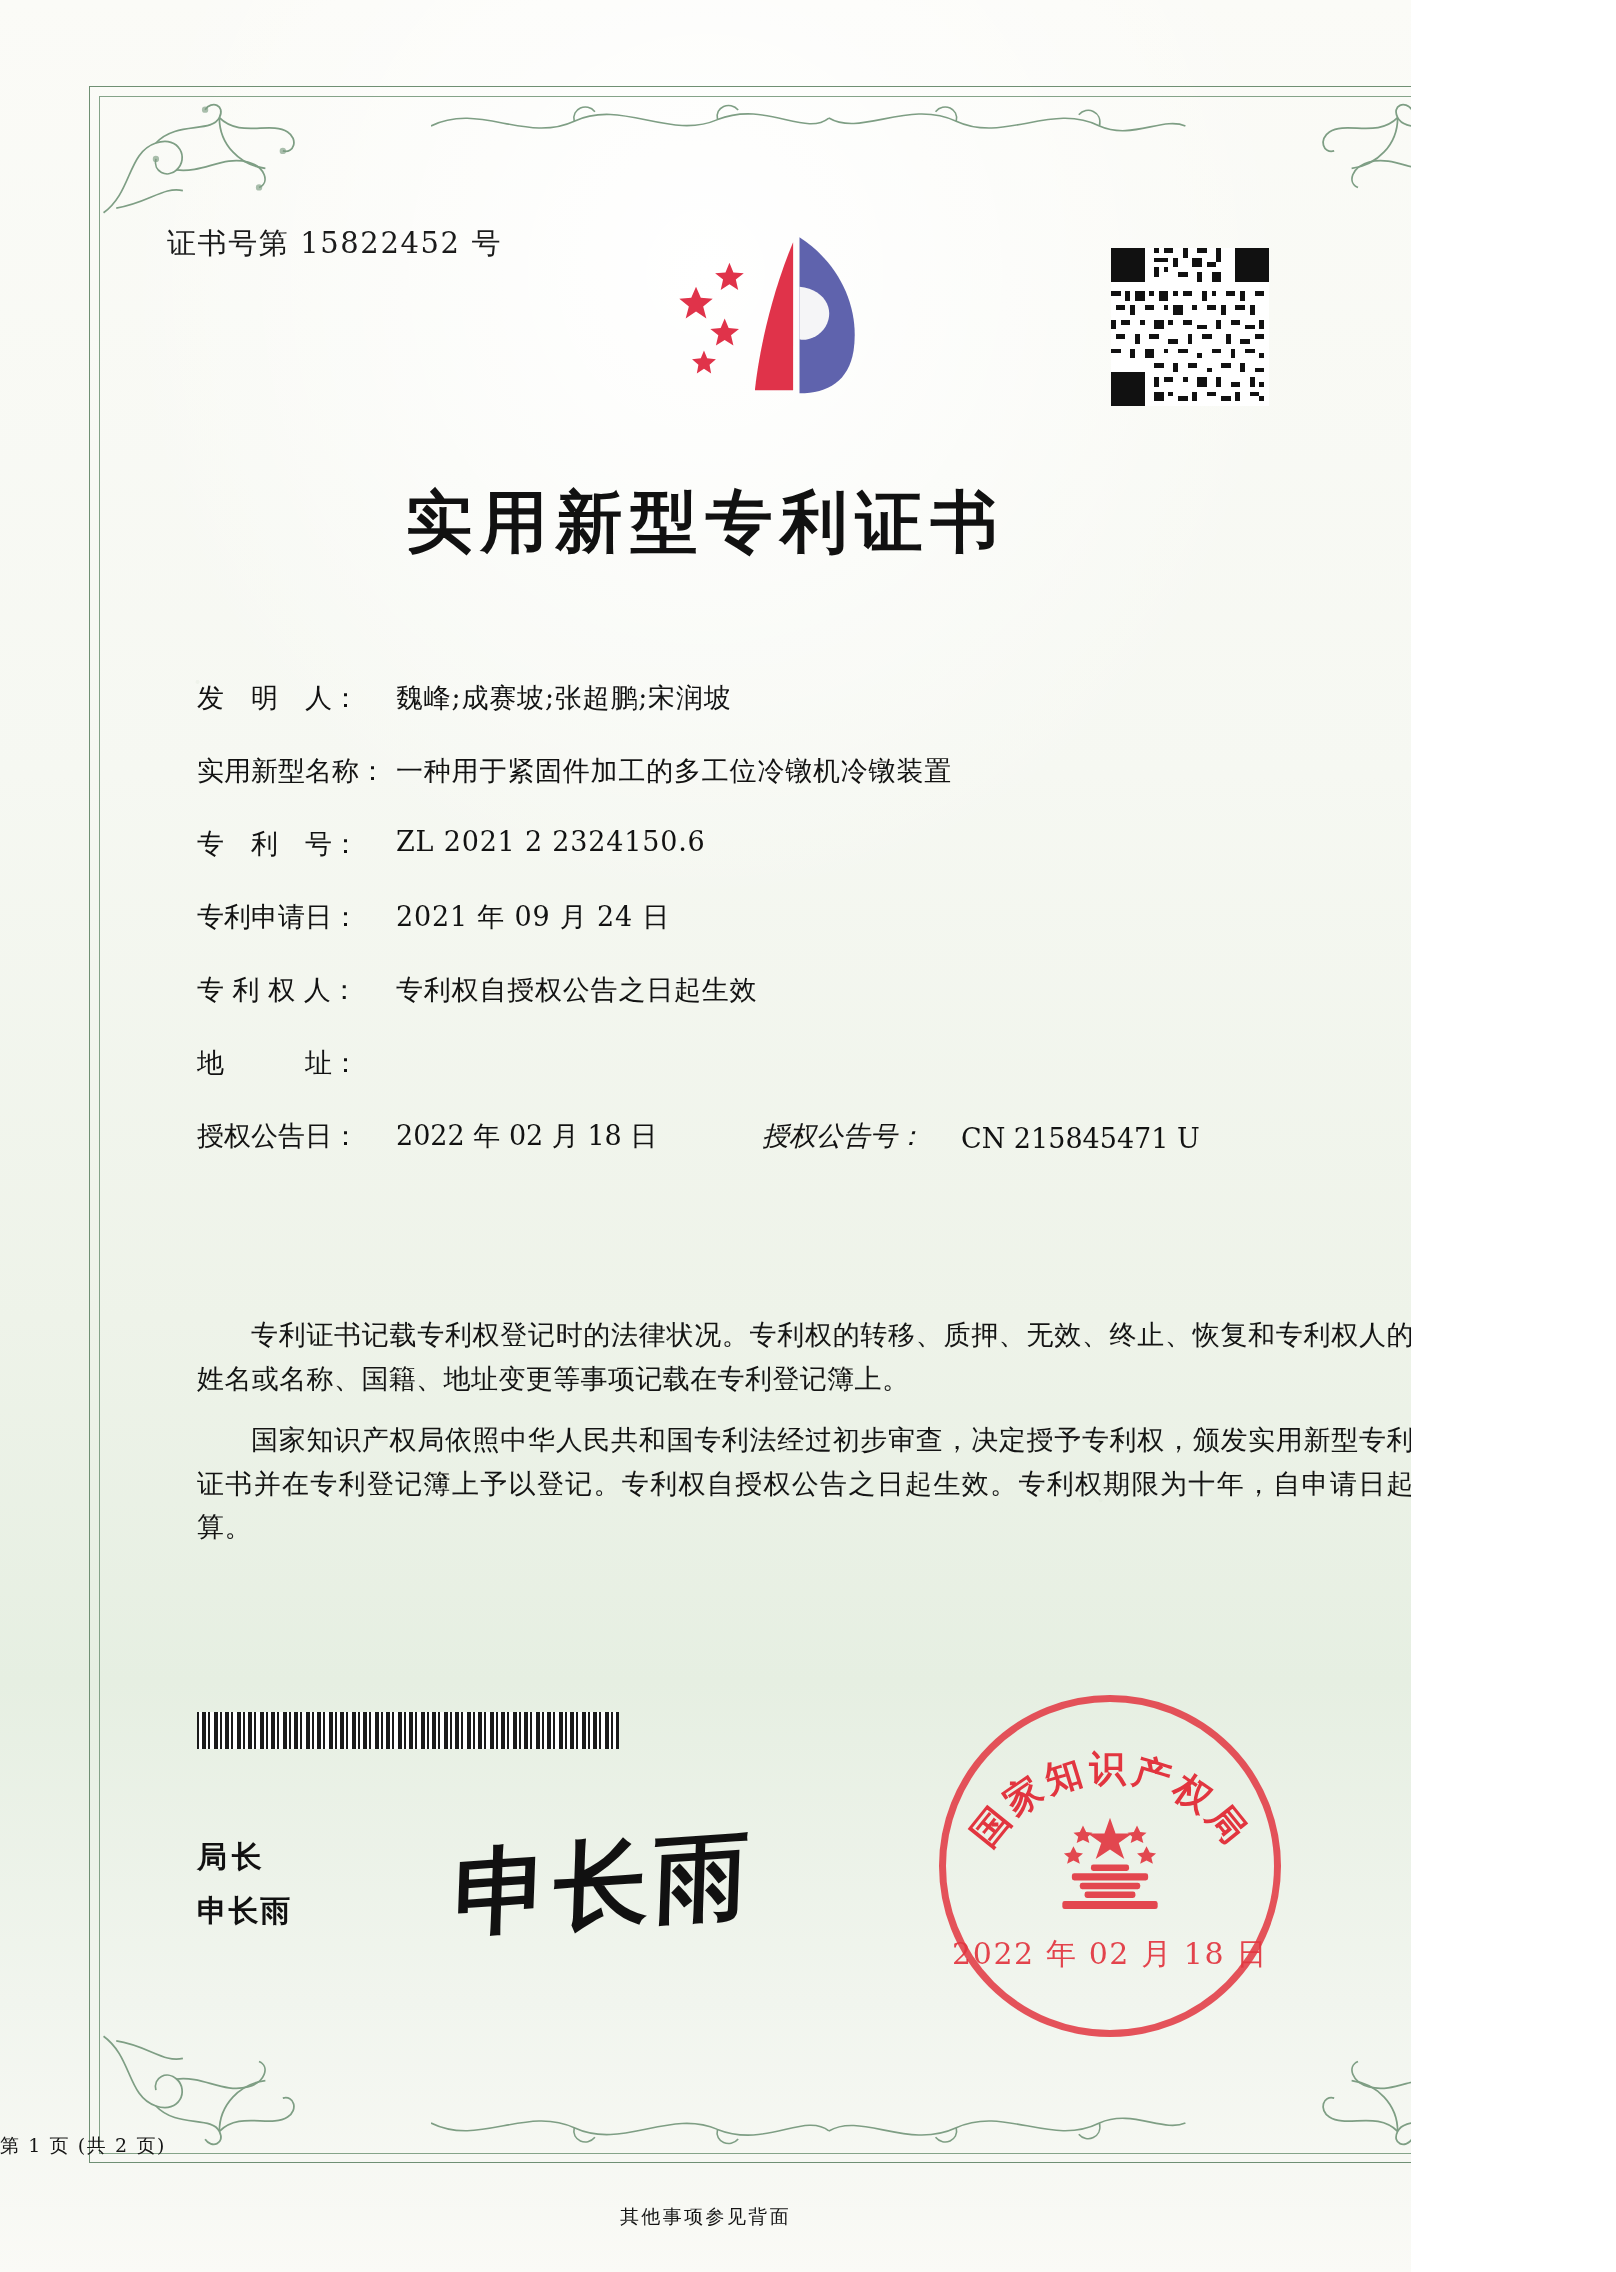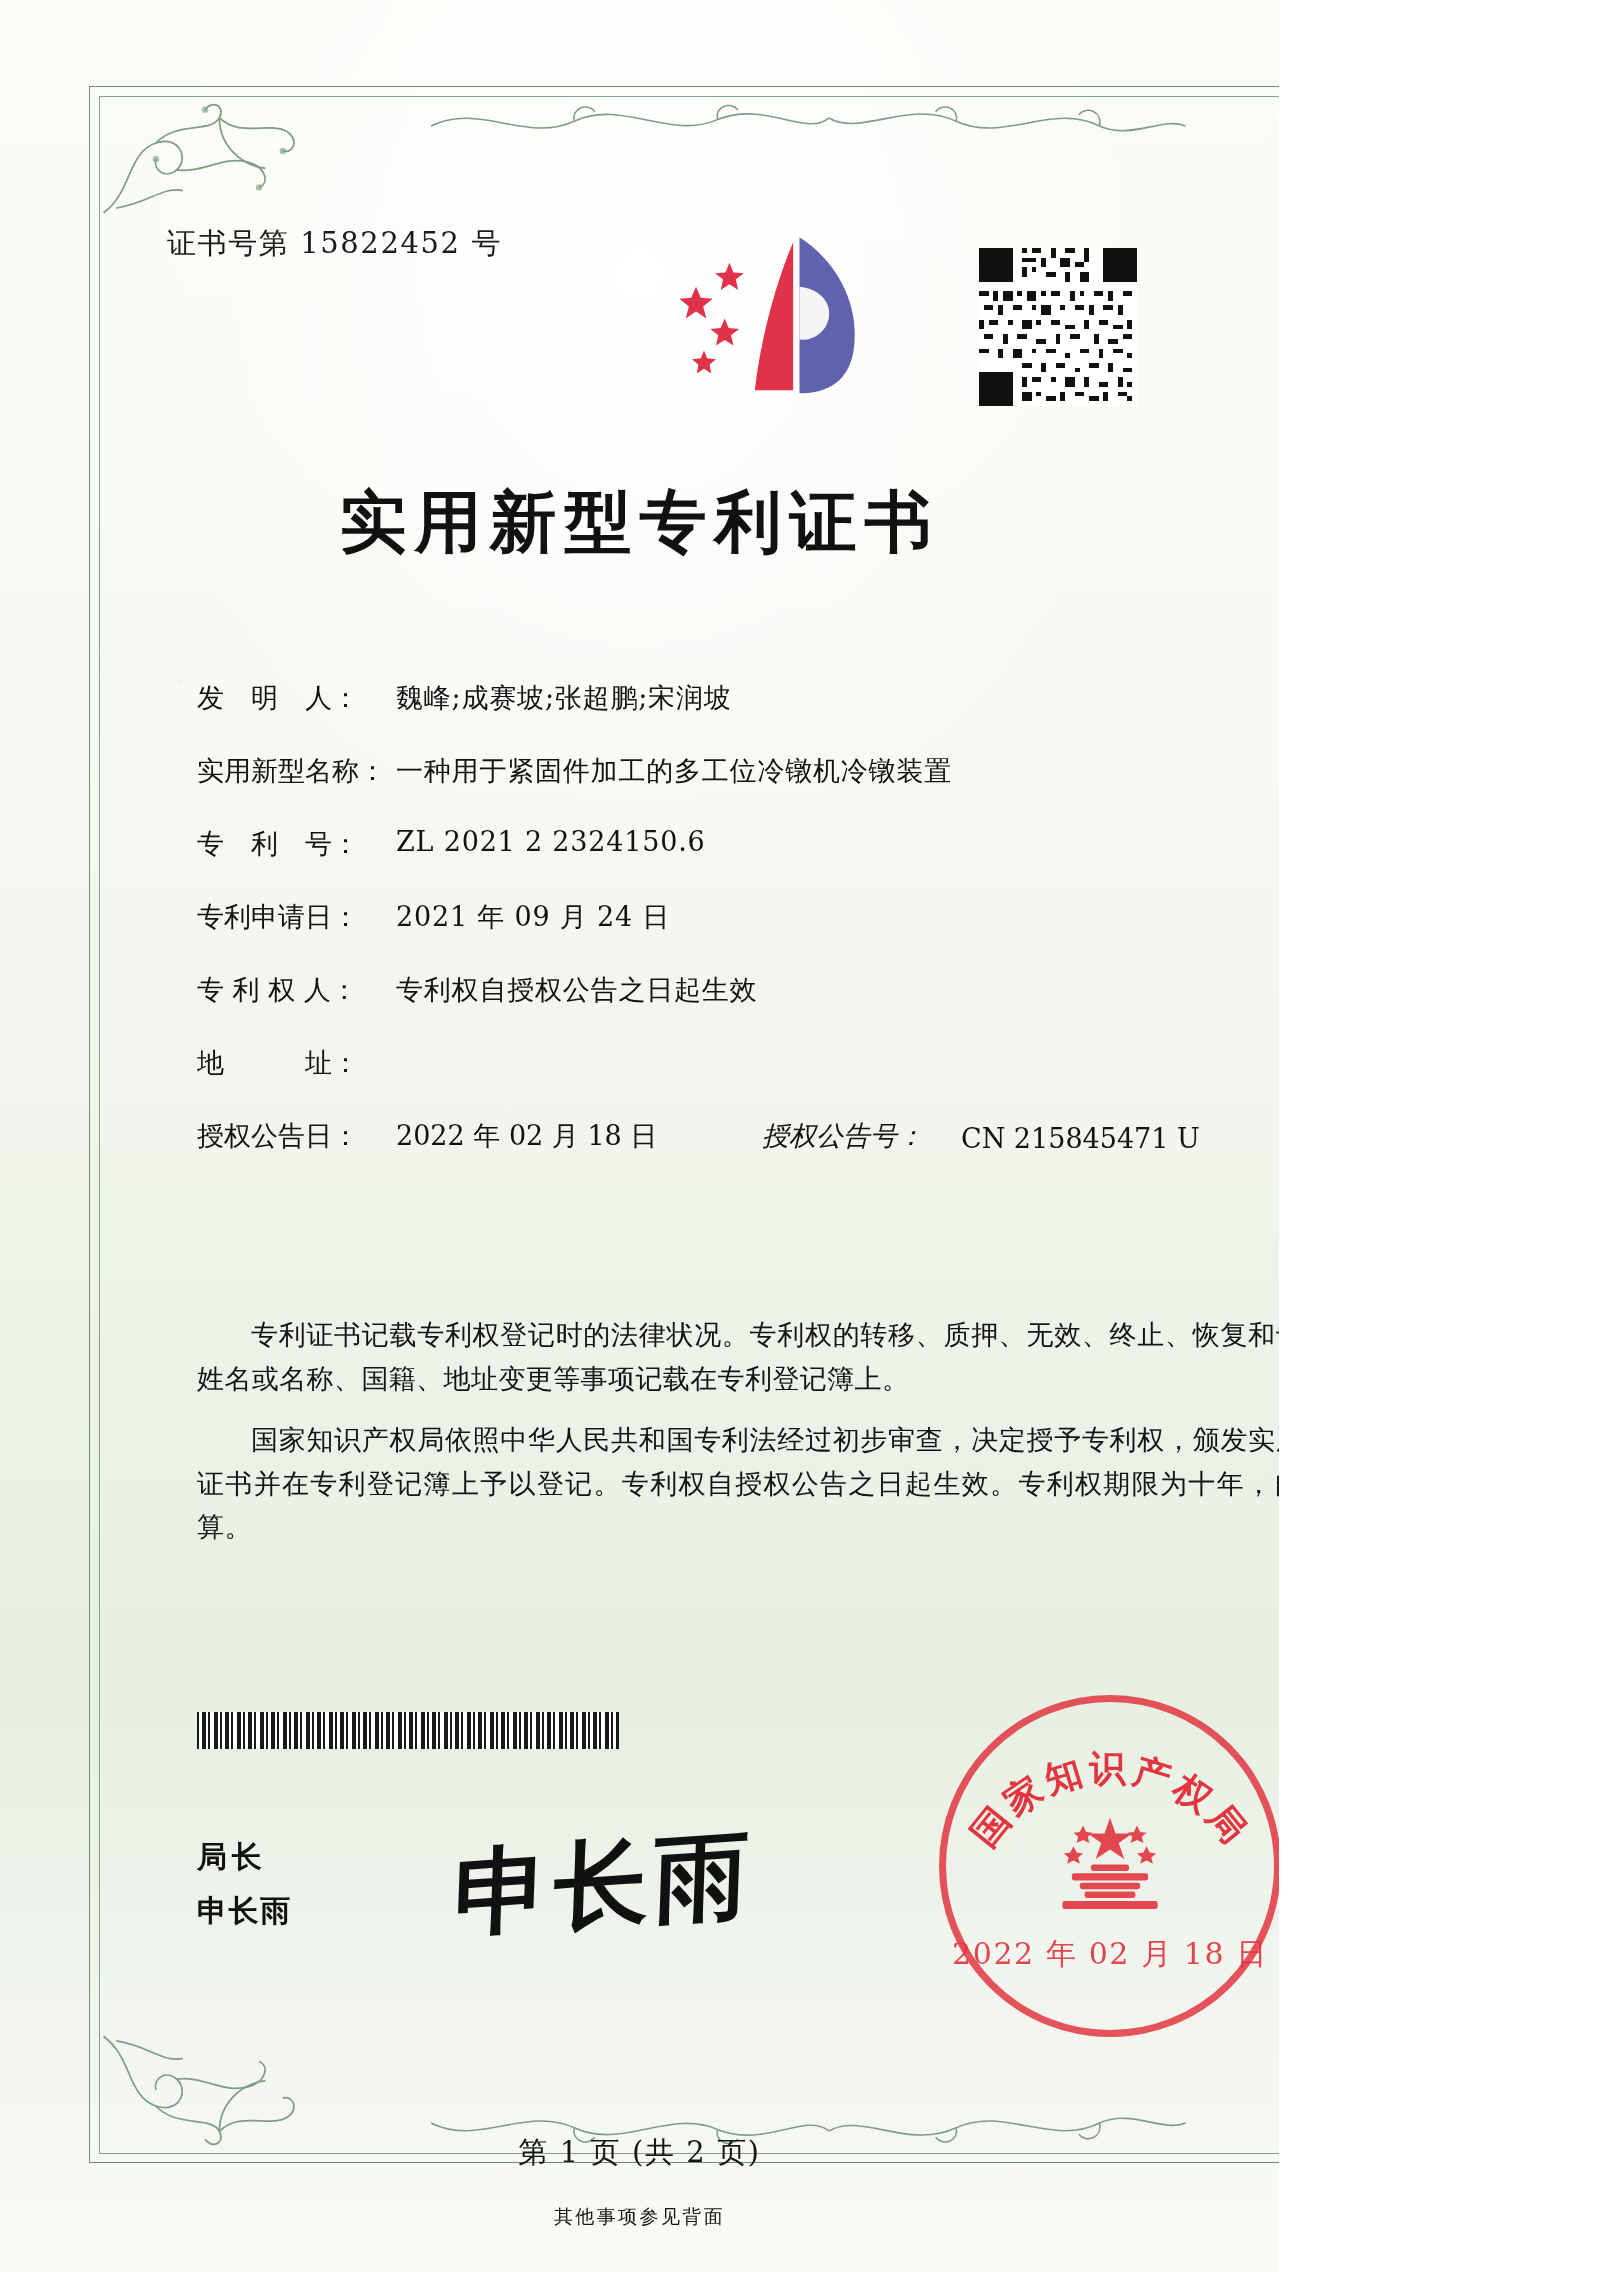--- a/index.html
+++ b/index.html
@@ -5,21 +5,21 @@
   html, body {
     margin: 0;
     padding: 0;
     background: #ffffff;
   }
   body {
     font-family: "DejaVu Sans", "Liberation Sans", sans-serif;
   }
   .page {
     position: relative;
-    width: 1279px;
+    width: 1411px;
     height: 2273px;
     background: #e5e5e5;
     overflow: hidden;
   }
   
   .paper-wash {
     position: absolute;
     left: 0; top: 0; right: 0; bottom: 0;
     background:
       radial-gradient(ellipse 60% 40% at 50% 12%, #ffffff 0%, rgba(255,255,255,0) 70%),
@@ -257,23 +257,23 @@
     color: #e2353f;
     letter-spacing: 1.6px;
     opacity: .92;
   }
 
   
   .page-num {
     position: absolute;
     left: 0; right: 0;
     top: 2133px;
-    text-align: center;
-    font-family: "DejaVu Serif", "Liberation Serif", serif;
-    font-size: 29px;
+    text-align: left;
+    font-family: "DejaVu Serif", "Liberation Serif", serif;
+    font-size: 19px;
     color: #151515;
     letter-spacing: 1.6px;
   }
   .back-note {
     position: absolute;
     left: 0; right: 0;
     top: 2204px;
     text-align: center;
     font-family: "DejaVu Serif", "Liberation Serif", serif;
     font-size: 19px;

